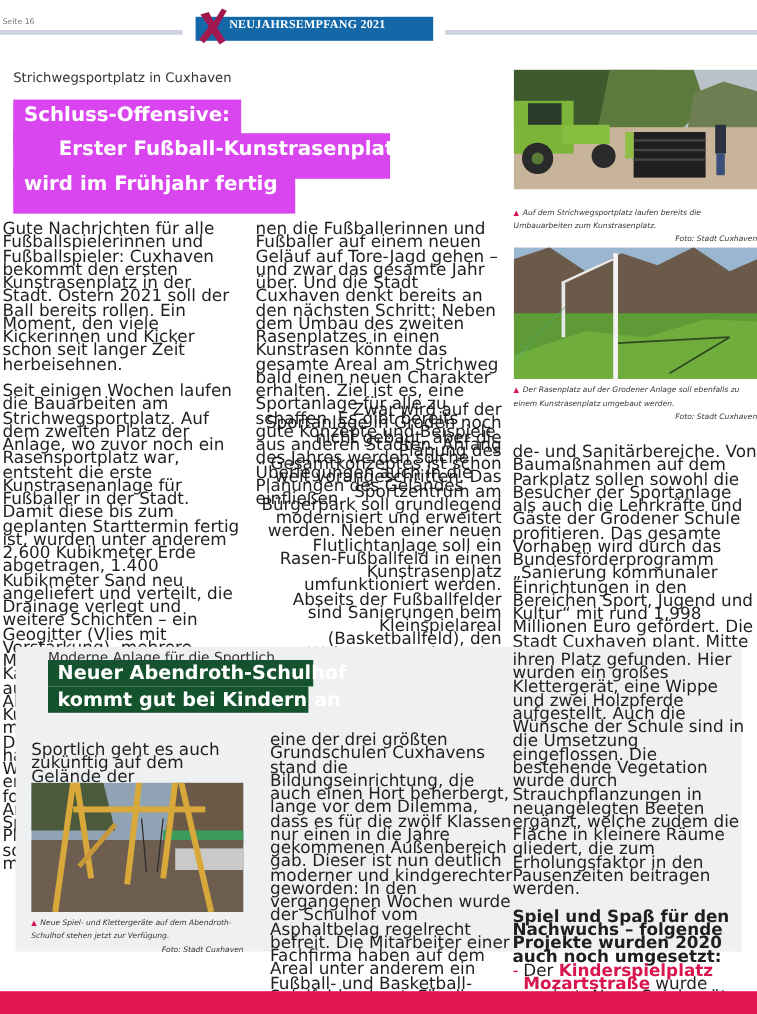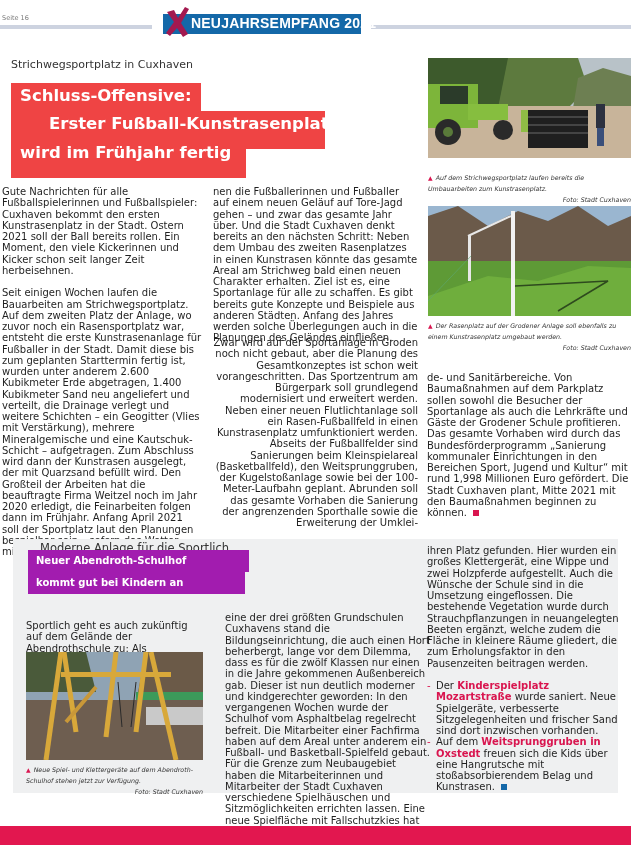--- a/index.html
+++ b/index.html
@@ -5,31 +5,31 @@
   * { box-sizing: border-box; margin: 0; padding: 0; }
   html, body { width: 631px; height: 845px; background: #ffffff; overflow: hidden; }
   body { position: relative; font-family: "DejaVu Sans", "Liberation Sans", sans-serif; color: #222; }
 
   
   .page-num { position: absolute; left: 2px; top: 14px; font-size: 6.5px; color: #777; }
   .header-line { position: absolute; top: 25px; height: 4px; background: #cdd3e0; }
   .header-line.left { left: 0; width: 152px; }
   .header-line.right { left: 371px; width: 260px; }
   .header-banner { position: absolute; left: 163px; top: 14px; width: 198px; height: 20px; background: #1468a8; }
-  .header-title { position: absolute; left: 191px; top: 15px; font-size: 14px; font-weight: bold; color: #fff; letter-spacing: 0.2px; white-space: nowrap; font-family: Liberation Sans, sans-serif; }
+  .header-title { position: absolute; left: 191px; top: 15px; font-size: 10px; font-weight: bold; color: #fff; letter-spacing: 0.2px; white-space: nowrap; font-family: Liberation Serif, serif; }
   .logo-x { position: absolute; left: 164px; top: 6px; width: 28px; height: 32px; }
 
   
   .kicker { position: absolute; left: 11px; top: 58px; font-size: 11px; color: #333; white-space: nowrap; }
-  .headline-line { position: absolute; left: 11px; background: #ef4444; color: #fff; font-weight: bold; font-size: 16.5px; padding: 0 8px 0 9px; height: 38px; line-height: 25px; white-space: nowrap; }
+  .headline-line { position: absolute; left: 11px; background: #d946ef; color: #fff; font-weight: bold; font-size: 16.5px; padding: 0 8px 0 9px; height: 38px; line-height: 25px; white-space: nowrap; }
   .hl1 { top: 83px; width: 190px; }
   .hl2 { top: 111px; width: 314px; padding-left: 38px; }
   .hl3 { top: 140px; width: 235px; }
 
-  .col { position: absolute; font-size: 10px; line-height: 11.25px; color: #1f1f1f; }
+  .col { position: absolute; font-size: 14px; line-height: 11.25px; color: #1f1f1f; }
   .col p { margin-bottom: 11.25px; }
   .c1 { left: 2px; top: 186px; width: 200px; }
   .c2 { left: 213px; top: 186px; width: 205px; }
   .c2b { left: 213px; top: 337px; width: 205px; text-align: right; }
   .c3 { left: 427px; top: 372px; width: 204px; }
 
   .photo { position: absolute; overflow: hidden; }
   .photo1 { left: 428px; top: 58px; width: 203px; height: 100px; }
   .photo2 { left: 428px; top: 206px; width: 203px; height: 110px; }
   .photo3 { left: 26px; top: 652px; width: 177px; height: 108px; }
@@ -39,21 +39,21 @@
   .caption .credit { text-align: right; }
   .cap1 { left: 428px; top: 172px; width: 203px; }
   .cap2 { left: 428px; top: 320px; width: 203px; }
   .cap3 { left: 26px; top: 764px; width: 177px; }
 
   .end-square { display: inline-block; width: 6px; height: 6px; margin-left: 6px; vertical-align: middle; }
 
   
   .box { position: absolute; left: 13px; top: 539px; width: 605px; height: 254px; background: #eff0f1; }
   .kicker2 { position: absolute; left: 40px; top: 541px; font-size: 11.5px; color: #333; white-space: nowrap; }
-  .pink-hl { position: absolute; left: 28px; background: #a21caf; color: #fff; font-weight: bold; font-size: 10px; height: 22px; line-height: 22px; padding: 0 6px 0 8px; white-space: nowrap; }
+  .pink-hl { position: absolute; left: 40px; background: #14532d; color: #fff; font-weight: bold; font-size: 16px; height: 22px; line-height: 22px; padding: 0 6px 0 8px; white-space: nowrap; }
   .ph1 { top: 550px; width: 221px; }
   .ph2 { top: 572px; width: 217px; }
 
   .b1 { left: 26px; top: 620px; width: 180px; }
   .b2 { left: 213px; top: 612px; width: 205px; margin-left: 12px; }
   .b3 { left: 427px; top: 529px; width: 198px; margin-top: 16px; }
   .bold-head { font-weight: bold; color: #1f1f1f; margin-top: 5px; }
   .dash-list { list-style: none; }
   .dash-list li { padding-left: 9px; position: relative; }
   .dash-list li .dash { position: absolute; left: 0; color: #d9154f; }
@@ -170,20 +170,21 @@
   <div><span class="tri">▲</span><span>Neue Spiel- und Klettergeräte auf dem Abendroth-Schulhof stehen jetzt zur Verfügung.</span></div>
   <div class="credit">Foto: Stadt Cuxhaven</div>
 </div>
 
 <div class="col b2">
   <p>eine der drei größten Grundschulen Cuxhavens stand die Bildungseinrichtung, die auch einen Hort beherbergt, lange vor dem Dilemma, dass es für die zwölf Klassen nur einen in die Jahre gekommenen Außenbereich gab. Dieser ist nun deutlich moderner und kindgerechter geworden: In den vergangenen Wochen wurde der Schulhof vom Asphaltbelag regelrecht befreit. Die Mitarbeiter einer Fachfirma haben auf dem Areal unter anderem ein Fußball- und Basketball-Spielfeld gebaut. Für die Grenze zum Neubaugebiet haben die Mitarbeiterinnen und Mitarbeiter der Stadt Cuxhaven verschiedene Spielhäuschen und Sitzmöglichkeiten errichten lassen. Eine neue Spielfläche mit Fallschutzkies hat ebenfalls</p>
 </div>
 
 <div class="col b3">
   <p>ihren Platz gefunden. Hier wurden ein großes Klettergerät, eine Wippe und zwei Holzpferde aufgestellt. Auch die Wünsche der Schule sind in die Umsetzung eingeflossen. Die bestehende Vegetation wurde durch Strauchpflanzungen in neuangelegten Beeten ergänzt, welche zudem die Fläche in kleinere Räume gliedert, die zum Erholungsfaktor in den Pausenzeiten beitragen werden.</p>
+  <div class="bold-head">Spiel und Spaß für den Nachwuchs – folgende Projekte wurden 2020 auch noch umgesetzt:</div>
   <ul class="dash-list">
     <li>
       <span class="dash">-</span>
       <span>Der </span><span class="pink">Kinderspielplatz Mozartstraße</span><span> wurde saniert. Neue Spielgeräte, verbesserte Sitzgelegenheiten und frischer Sand sind dort inzwischen vorhanden.</span>
     </li>
     <li>
       <span class="dash">-</span>
       <span>Auf dem </span><span class="pink">Weitsprunggruben in Oxstedt</span><span> freuen sich die Kids über eine Hangrutsche mit stoßabsorbierendem Belag und Kunstrasen.</span><span class="end-square" style="background:#1468a8"></span>
     </li>
   </ul>

